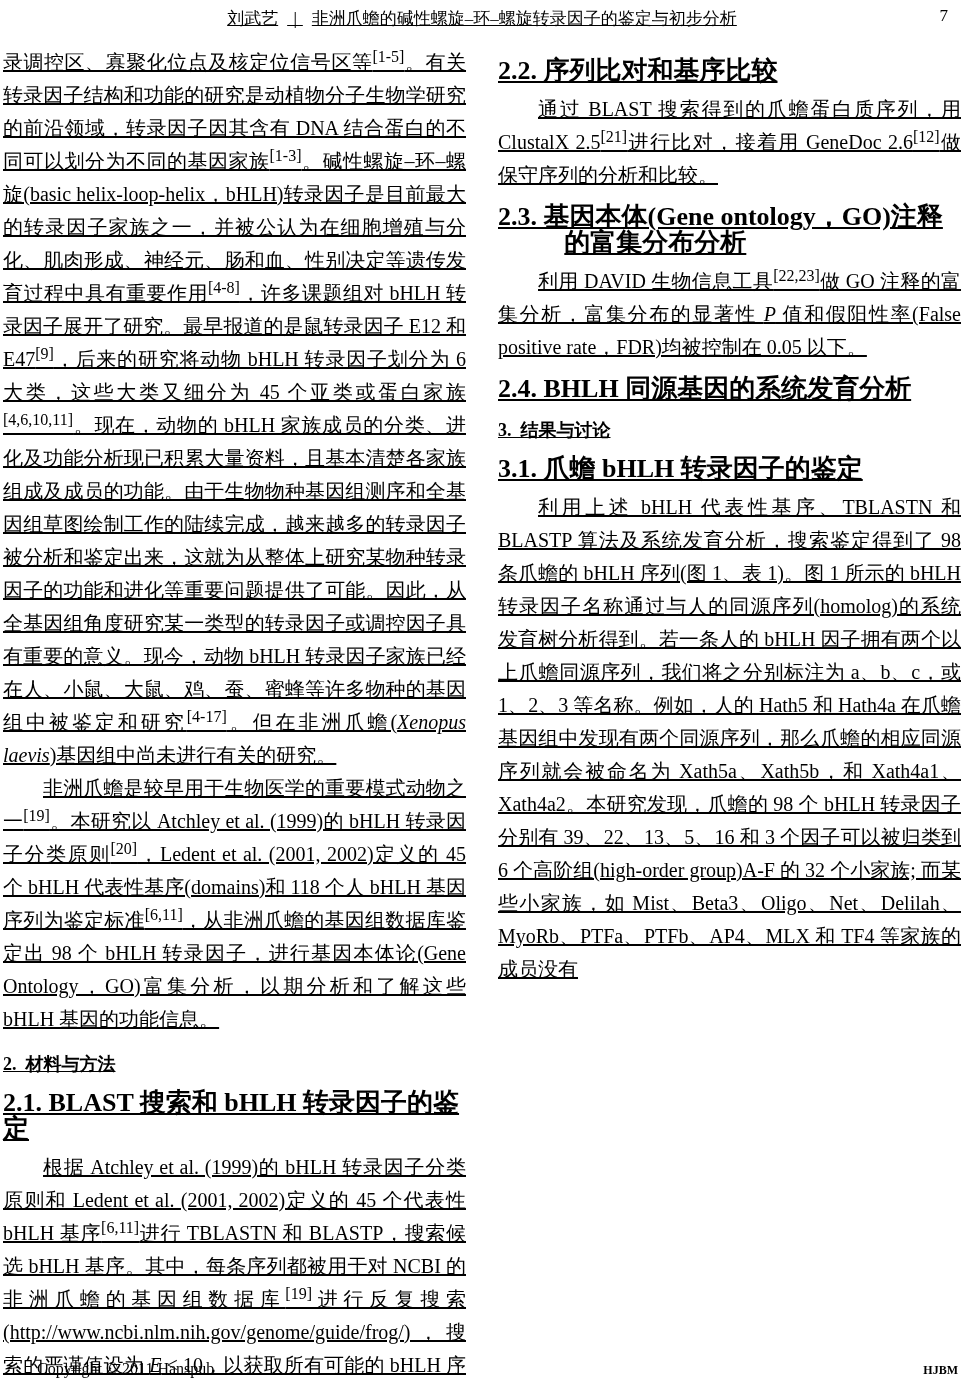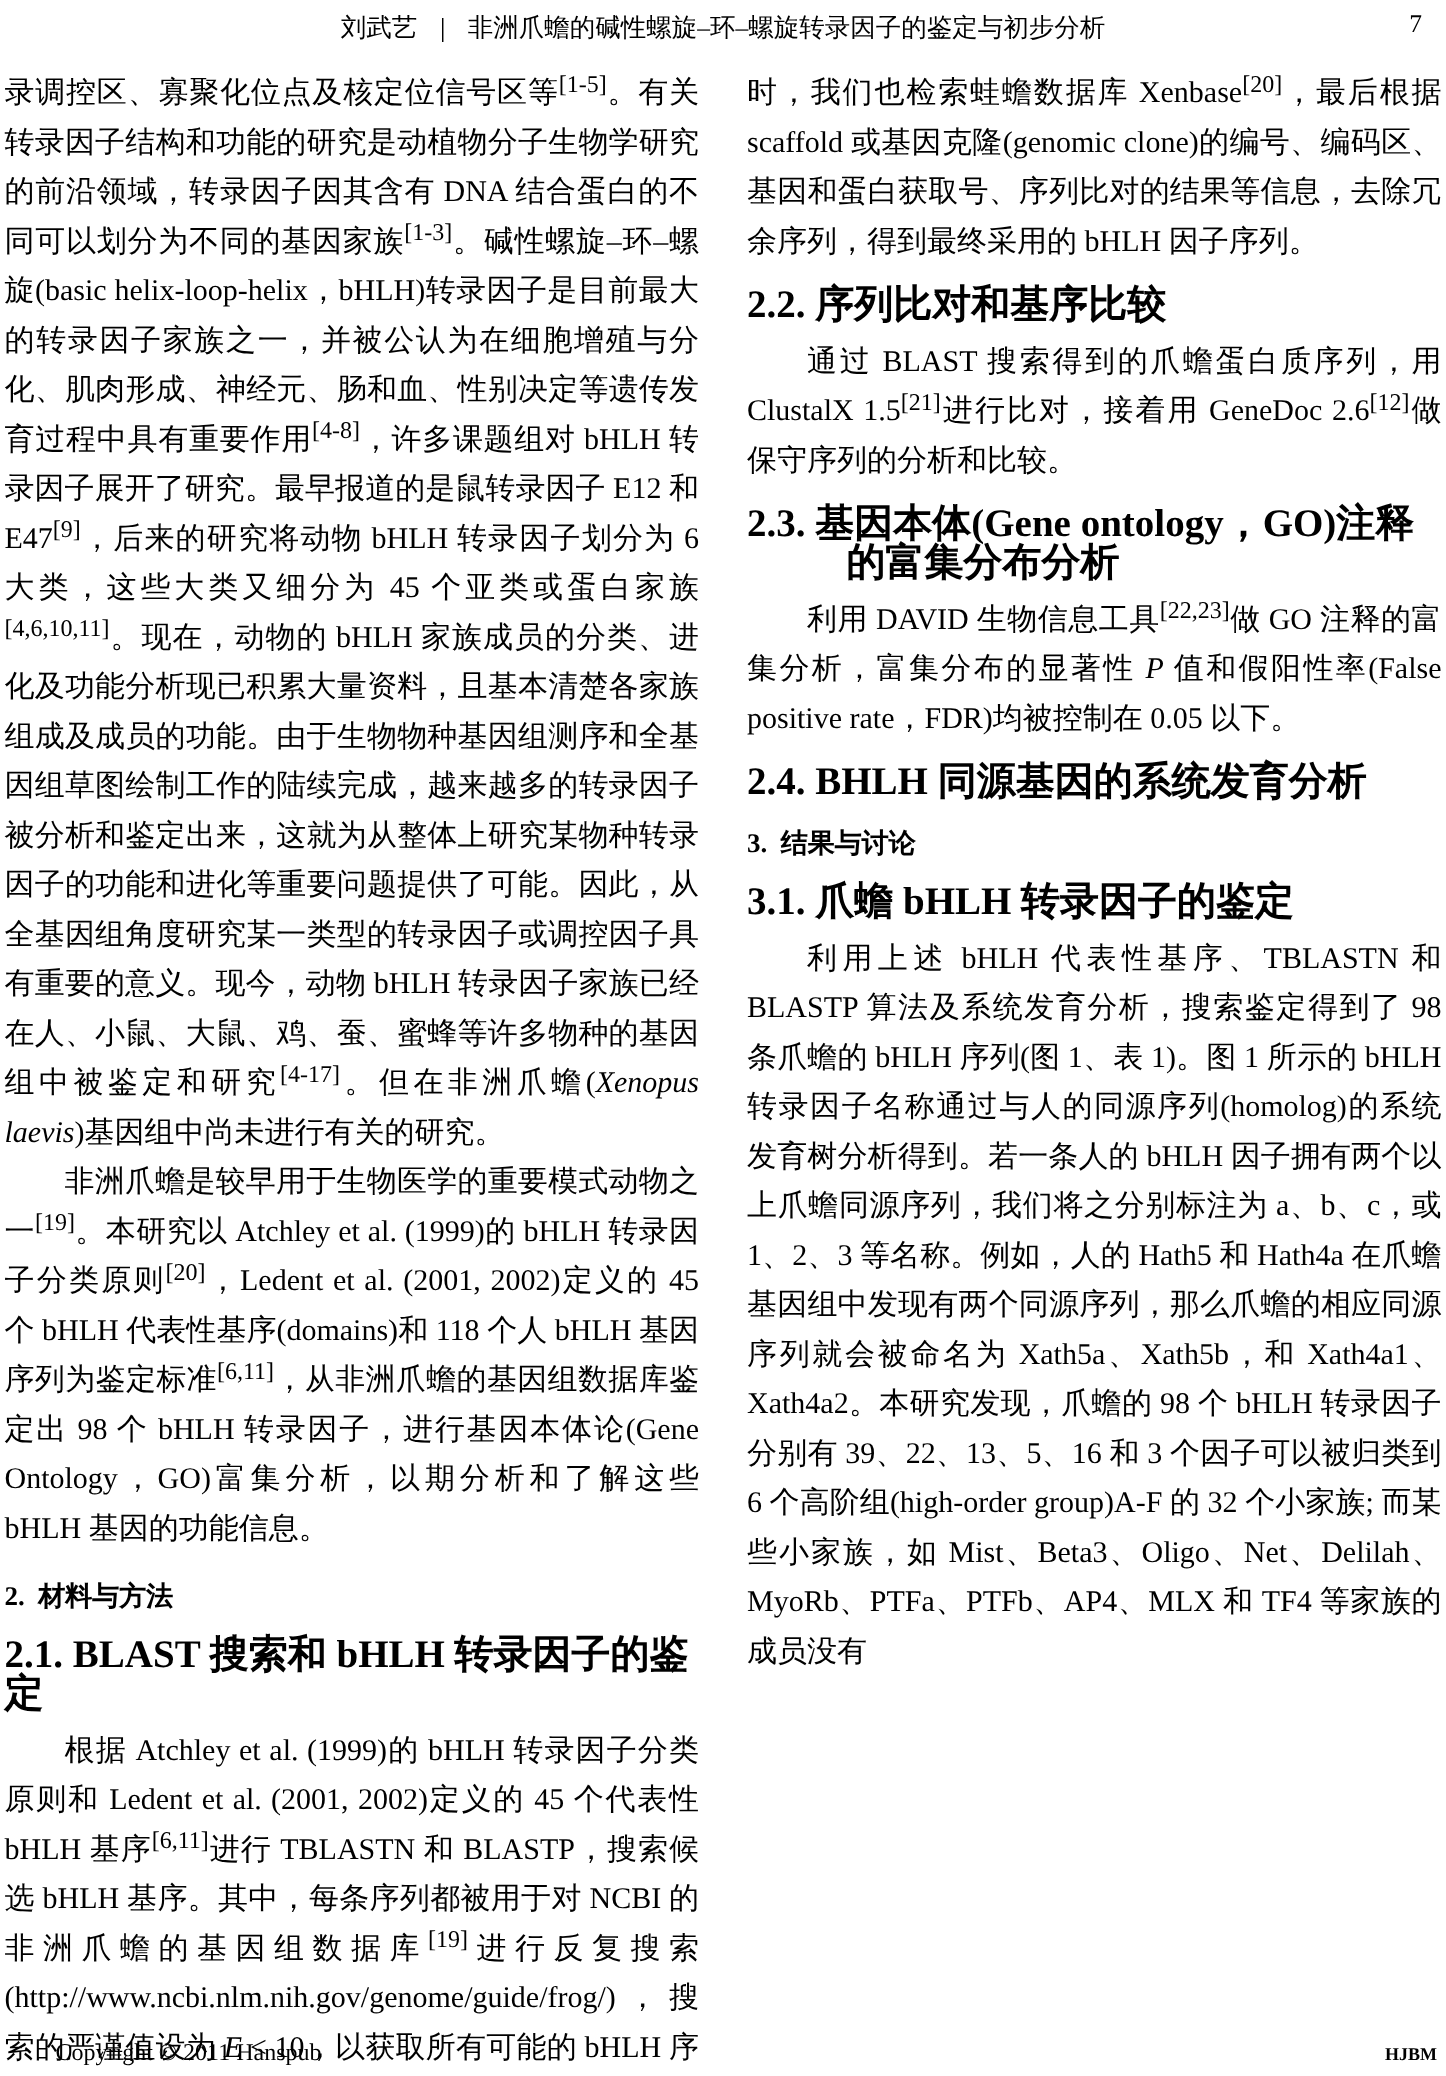--- a/index.html
+++ b/index.html
@@ -2,21 +2,21 @@
 <html><head>
 <meta charset="utf-8">
 <style>
   html, body { margin: 0; padding: 0; }
   body {
     width: 964px; height: 1384px;
     background: #ffffff; color: #000000;
     font-family: "Liberation Serif", serif;
     overflow: hidden; position: relative;
   }
-  .page { position: absolute; inset: 0; }
+  .page { position: absolute; inset: 0; text-decoration: underline; }
 
   .header {
     position: relative;
     padding-top: 7px; height: 27px;
     text-align: center;
     font-size: 17px;
     white-space: nowrap;
   }
   .header .sep { margin: 0 9px; font-size: 16px; }
   .header .pageno { position: absolute; right: 16px; top: 6px; font-size: 17px; }
@@ -69,23 +69,22 @@
 
   <div class="columns">
     <div class="col">
         <div class="p"><span>录调控区、寡聚化位点及核定位信号区等</span><sup>[1-5]</sup><span>。有关转录因子结构和功能的研究是动植物分子生物学研究的前沿领域，转录因子因其含有 DNA 结合蛋白的不同可以划分为不同的基因家族</span><sup>[1-3]</sup><span>。碱性螺旋–环–螺旋(basic helix-loop-helix，bHLH)转录因子是目前最大的转录因子家族之一，并被公认为在细胞增殖与分化、肌肉形成、神经元、肠和血、性别决定等遗传发育过程中具有重要作用</span><sup>[4-8]</sup><span>，许多课题组对 bHLH 转录因子展开了研究。最早报道的是鼠转录因子 E12 和 E47</span><sup>[9]</sup><span>，后来的研究将动物 bHLH 转录因子划分为 6 大类，这些大类又细分为 45 个亚类或蛋白家族</span><sup>[4,6,10,11]</sup><span>。现在，动物的 bHLH 家族成员的分类、进化及功能分析现已积累大量资料，且基本清楚各家族组成及成员的功能。由于生物物种基因组测序和全基因组草图绘制工作的陆续完成，越来越多的转录因子被分析和鉴定出来，这就为从整体上研究某物种转录因子的功能和进化等重要问题提供了可能。因此，从全基因组角度研究某一类型的转录因子或调控因子具有重要的意义。现今，动物 bHLH 转录因子家族已经在人、小鼠、大鼠、鸡、蚕、蜜蜂等许多物种的基因组中被鉴定和研究</span><sup>[4-17]</sup><span>。但在非洲爪蟾(</span><span class="it">Xenopus laevis</span><span>)基因组中尚未进行有关的研究。</span></div>
         <div class="p indent"><span>非洲爪蟾是较早用于生物医学的重要模式动物之一</span><sup>[19]</sup><span>。本研究以 Atchley et al. (1999)的 bHLH 转录因子分类原则</span><sup>[20]</sup><span>，Ledent et al. (2001, 2002)定义的 45 个 bHLH 代表性基序(domains)和 118 个人 bHLH 基因序列为鉴定标准</span><sup>[6,11]</sup><span>，从非洲爪蟾的基因组数据库鉴定出 98 个 bHLH 转录因子，进行基因本体论(Gene Ontology，GO)富集分析，以期分析和了解这些 bHLH 基因的功能信息。</span></div>
         <div class="h1"><span>2.&nbsp;&nbsp;材料与方法</span></div>
         <div class="h2"><span>2.1.&nbsp;BLAST 搜索和 bHLH 转录因子的鉴定</span></div>
         <div class="p indent"><span>根据 Atchley et al. (1999)的 bHLH 转录因子分类原则和 Ledent et al. (2001, 2002)定义的 45 个代表性 bHLH 基序</span><sup>[6,11]</sup><span>进行 TBLASTN 和 BLASTP，搜索候选 bHLH 基序。其中，每条序列都被用于对 NCBI 的非洲爪蟾的基因组数据库</span><sup>[19]</sup><span>进行反复搜索(http://www.ncbi.nlm.nih.gov/genome/guide/frog/)，搜索的严谨值设为 </span><span class="it">E</span><span> &lt; 10，以获取所有可能的 bHLH 序列。同</span></div>
       </div>
     <div class="col">
-        <div class="p"><span>时，我们也检索蛙蟾数据库 Xenbase</span><sup>[20]</sup><span>，最后根据 scaffold 或基因克隆(genomic clone)的编号、编码区、基因和蛋白获取号、序列比对的结果等信息，去除冗余序列，得到最终采用的 bHLH 因子序列。</span></div>
         <div class="h2"><span>2.2.&nbsp;序列比对和基序比较</span></div>
-        <div class="p indent"><span>通过 BLAST 搜索得到的爪蟾蛋白质序列，用 ClustalX 1.5</span><sup>[21]</sup><span>进行比对，接着用 GeneDoc 2.6</span><sup>[12]</sup><span>做保守序列的分析和比较。</span></div>
+        <div class="p indent"><span>通过 BLAST 搜索得到的爪蟾蛋白质序列，用 ClustalX 2.5</span><sup>[21]</sup><span>进行比对，接着用 GeneDoc 2.6</span><sup>[12]</sup><span>做保守序列的分析和比较。</span></div>
         <div class="h2 hang"><span>2.3.&nbsp;基因本体(Gene ontology，GO)注释的富集分布分析</span></div>
         <div class="p indent"><span>利用 DAVID 生物信息工具</span><sup>[22,23]</sup><span>做 GO 注释的富集分析，富集分布的显著性 </span><span class="it">P</span><span> 值和假阳性率(False positive rate，FDR)均被控制在 0.05 以下。</span></div>
         <div class="h2"><span>2.4.&nbsp;BHLH 同源基因的系统发育分析</span></div>
         <div class="h1"><span>3.&nbsp;&nbsp;结果与讨论</span></div>
         <div class="h2"><span>3.1.&nbsp;爪蟾 bHLH 转录因子的鉴定</span></div>
         <div class="p indent"><span>利用上述 bHLH 代表性基序、TBLASTN 和 BLASTP 算法及系统发育分析，搜索鉴定得到了 98 条爪蟾的 bHLH 序列(图 1、表 1)。图 1 所示的 bHLH 转录因子名称通过与人的同源序列(homolog)的系统发育树分析得到。若一条人的 bHLH 因子拥有两个以上爪蟾同源序列，我们将之分别标注为 a、b、c，或 1、2、3 等名称。例如，人的 Hath5 和 Hath4a 在爪蟾基因组中发现有两个同源序列，那么爪蟾的相应同源序列就会被命名为 Xath5a、Xath5b，和 Xath4a1、Xath4a2。本研究发现，爪蟾的 98 个 bHLH 转录因子分别有 39、22、13、5、16 和 3 个因子可以被归类到 6 个高阶组(high-order group)A-F 的 32 个小家族; 而某些小家族，如 Mist、Beta3、Oligo、Net、Delilah、MyoRb、PTFa、PTFb、AP4、MLX 和 TF4 等家族的成员没有</span></div>
       </div>
   </div>
 
   <div class="footer">

